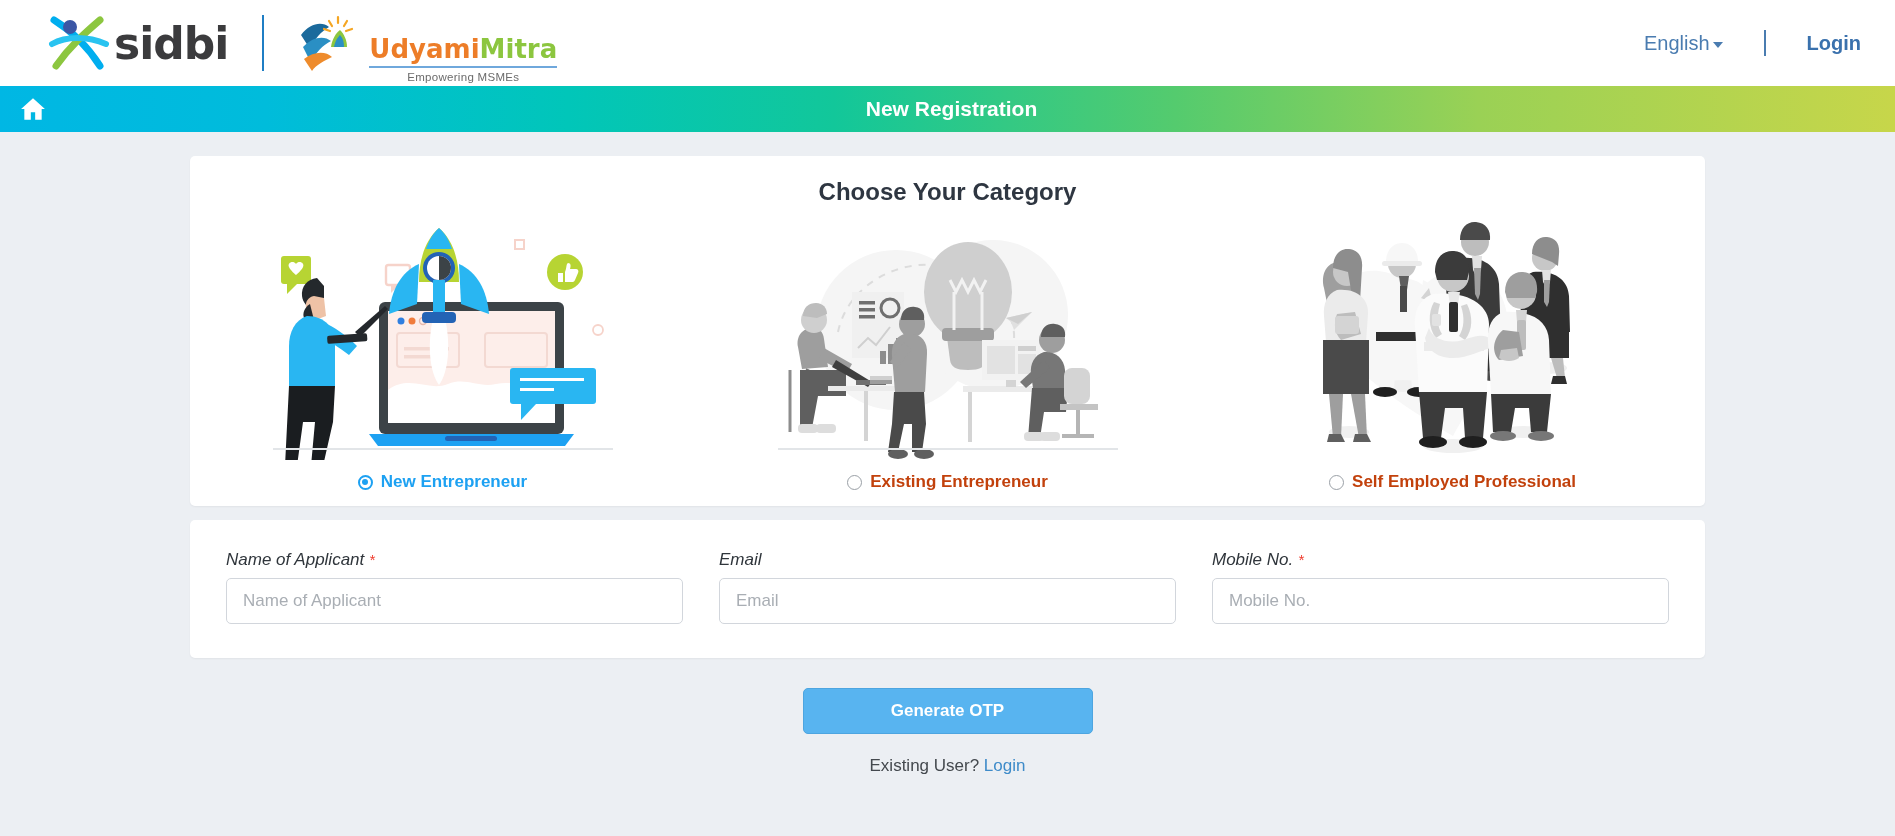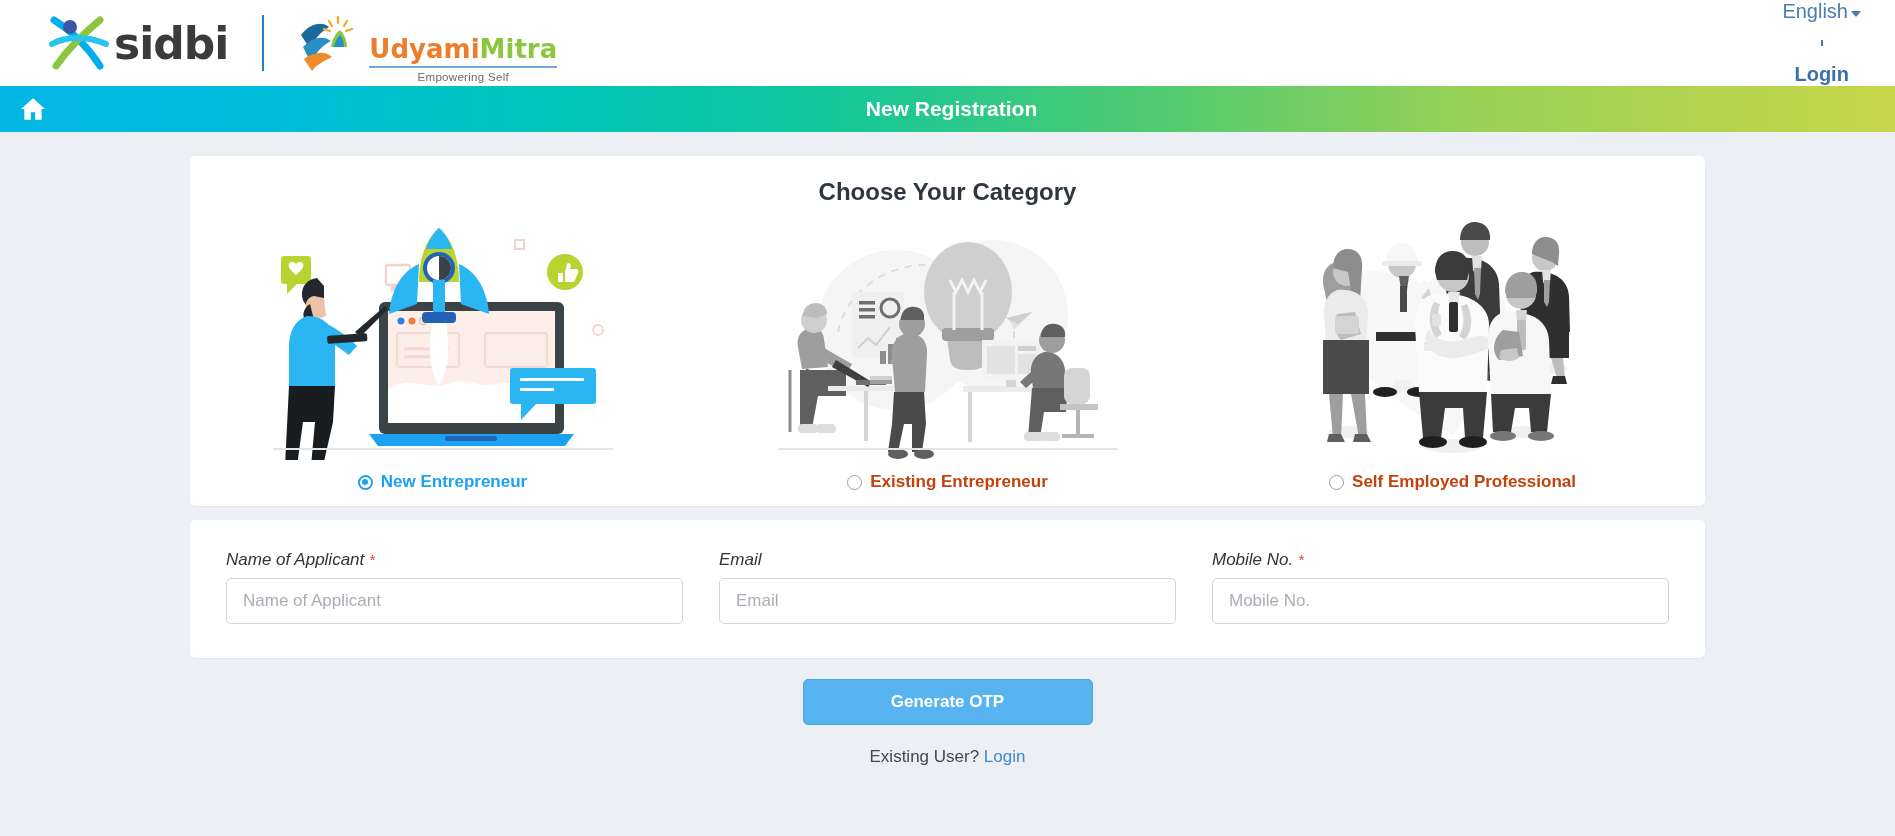--- a/index.html
+++ b/index.html
@@ -59,21 +59,20 @@
     color: #6b6b6b;
     letter-spacing: 0.3px;
     white-space: nowrap;
   }
 
   .header-right {
     margin-left: auto;
     display: flex;
     align-items: center;
     gap: 17px;
-    flex-direction: column;
   }
   .lang-select {
     font-size: 20px;
     color: #4a7cb0;
     cursor: pointer;
     display: flex;
     align-items: center;
     gap: 3px;
   }
   .caret {
@@ -202,21 +201,21 @@
     padding: 0 16px;
     font-size: 17px;
     color: #34383d;
     font-family: "Liberation Sans", sans-serif;
     background: #fff;
     outline: none;
   }
   .field-input::placeholder { color: #a9aeb4; }
 
   
-  .actions { text-align: center; padding-top: 21px; }
+  .actions { text-align: center; padding-top: 30px; }
   .otp-btn {
     width: 290px;
     height: 46px;
     background: #58b4f0;
     border: 1px solid #4da5e0;
     border-radius: 5px;
     color: #ffffff;
     font-size: 17px;
     font-weight: bold;
     font-family: "Liberation Sans", sans-serif;
@@ -264,21 +263,21 @@
           <line x1="54" y1="16" x2="48" y2="18"></line>
         </g>
         <path d="M33 34 C34 26 38 20 42 17 C46 21 49 27 49 34 Z" fill="#8cc63f"></path>
         <path d="M36 34 C37 28 40 24 42 22 C45 25 46 29 46 34 Z" fill="#2a8fc4"></path>
       </svg>
       <div class="udyami-text">
         <div class="udyami-name">
           <span class="u-orange">Udyami</span><span class="u-green">Mitra</span>
         </div>
         <div class="udyami-rule"></div>
-        <div class="udyami-tag">Empowering Self</div>
+        <div class="udyami-tag">Empowering MSMEs</div>
       </div>
     </div>
   </div>
 
   <div class="header-right">
     <div class="lang-select">
       <span>English</span>
       <span class="caret"></span>
     </div>
     <div class="hdr-divider"></div>

